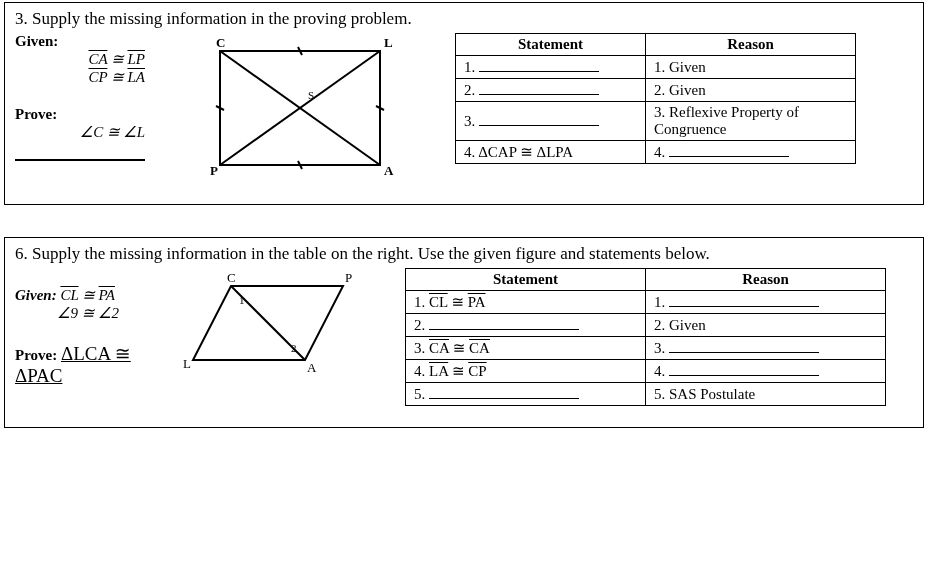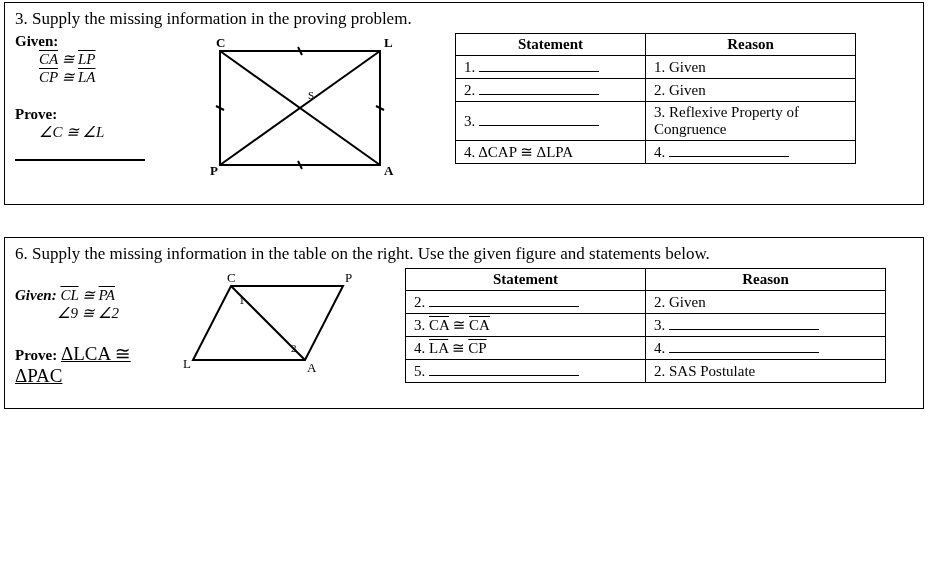--- a/index.html
+++ b/index.html
@@ -3,21 +3,21 @@
 <meta charset="utf-8">
 <style>
   * { box-sizing: border-box; margin: 0; padding: 0; }
   body { font-family: "Times New Roman", serif; font-size: 16px; background:#fff; color:#000; width:928px; }
   .outer-box { border:1px solid #000; margin:2px 4px; padding:6px 10px 21px; }
   .title-row { font-size:17px; margin-bottom:4px; }
   .flex-row { display:flex; gap:10px; align-items:flex-start; }
   .left-col { flex:0 0 430px; display:flex; gap:10px; }
   .given-block { flex:0 0 130px; font-size:15px; }
   .given-block .label { font-weight:bold; font-size:15px; }
-  .indent { margin-left:24px; font-style:italic; font-family:"Times New Roman",serif; }
+  .indent { margin-left:24px; font-style:italic; font-family:"Times New Roman",serif;text-align:right; }
   .ovl { text-decoration: overline; }
   .figure-holder { flex:1; display:flex; align-items:center; justify-content:center; }
   table.proof { border-collapse:collapse; font-size:15px; }
   table.proof th, table.proof td { border:1px solid #000; padding:2px 8px; text-align:left; vertical-align:middle; }
   table.proof th { font-weight:bold; text-align:center; }
   .blank { display:inline-block; border-bottom:1px solid #000; width:120px; height:14px; vertical-align:baseline; }
   .blankwide { display:inline-block; border-bottom:1px solid #000; width:150px; height:14px; vertical-align:baseline; }
   .hr-bot { border-bottom:2px solid #000; margin-top:4px; }
   
   .p4-left { flex:0 0 380px; display:flex; gap:6px; align-items:flex-start; }
@@ -128,32 +128,36 @@
       </div>
     </div>
     <div>
       <table class="proof">
         <tbody>
             <tr>
           <th style="width:240px">Statement</th>
           <th style="width:240px">Reason</th>
         </tr>
         <tr>
+          <td><span>1. </span><span class="ovl">CL</span> ≅ <span class="ovl">PA</span></td>
+          <td><span>1. </span><span class="blankwide"></span></td>
+        </tr>
+        <tr>
           <td><span>2. </span><span class="blankwide"></span></td>
           <td>2. Given</td>
         </tr>
         <tr>
           <td><span>3. </span><span class="ovl">CA</span> ≅ <span class="ovl">CA</span></td>
           <td><span>3. </span><span class="blankwide"></span></td>
         </tr>
         <tr>
           <td><span>4. </span><span class="ovl">LA</span> ≅ <span class="ovl">CP</span></td>
           <td><span>4. </span><span class="blankwide"></span></td>
         </tr>
         <tr>
           <td><span>5. </span><span class="blankwide"></span></td>
-          <td>2. SAS Postulate</td>
+          <td>5. SAS Postulate</td>
         </tr>
       </tbody>
         </table>
     </div>
   </div>
 </div>
 
 </body></html>

